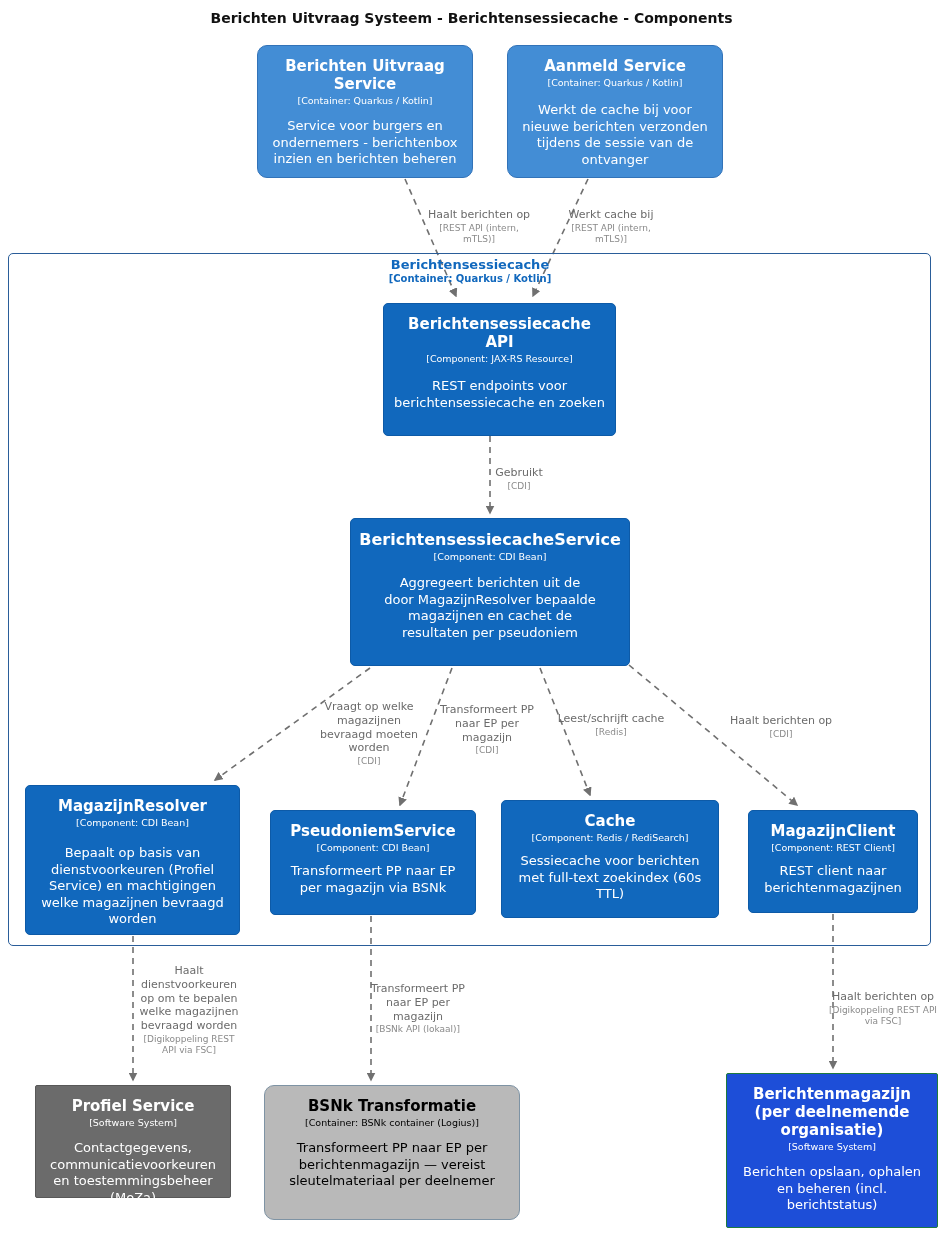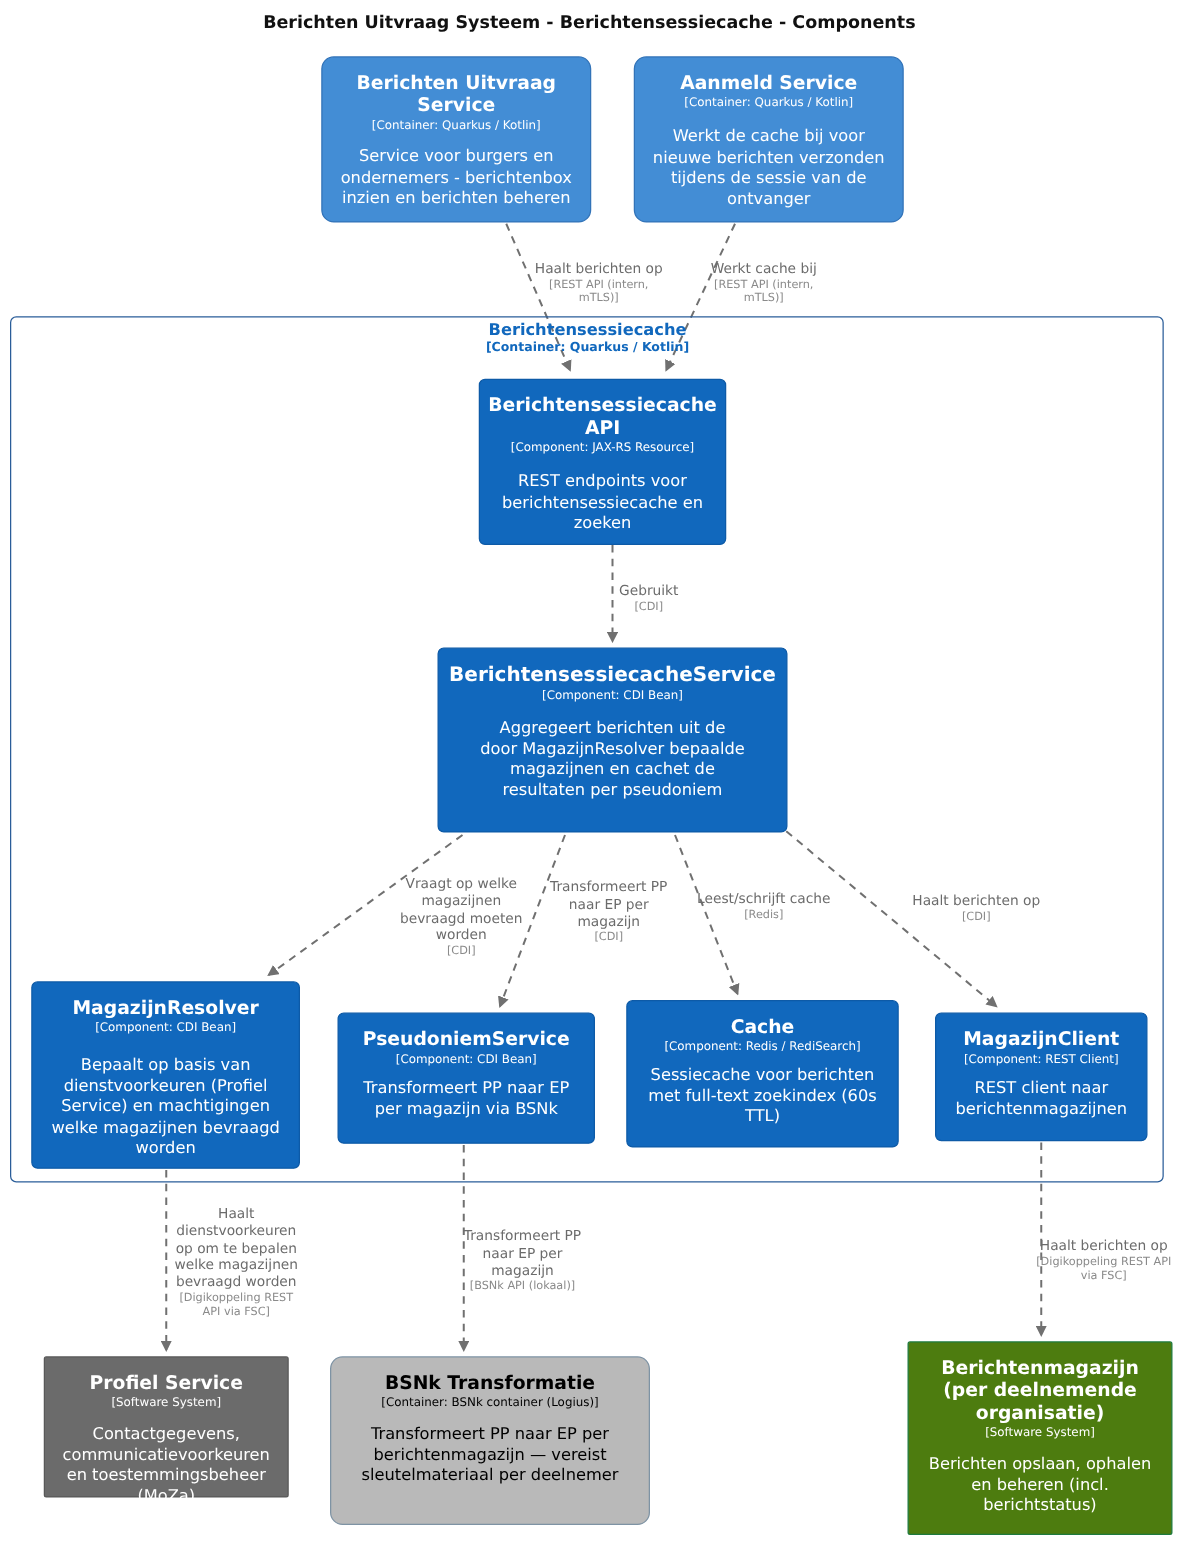--- a/index.html
+++ b/index.html
@@ -23,21 +23,21 @@
   .bl-meta{font-size:10px;line-height:1.2;}
   .node{
     position:absolute;box-sizing:border-box;color:#ffffff;text-align:center;
     display:flex;flex-direction:column;align-items:center;justify-content:flex-start;
     padding:11px 8px 8px 8px;
   }
   .container-node{background:#438dd5;border:1px solid #3273b8;border-radius:10px;}
   .component-node{background:#1168bd;border:1px solid #0d5aa7;border-radius:5px;}
   .external-node{background:#6b6b6b;border:1px solid #585858;border-radius:2px;}
   .neutral-node{background:#b9b9b9;border:1px solid #7e93a4;border-radius:10px;color:#000000;}
-  .green-node{background:#4d7c0f;border:1px solid #1e7a3e;border-radius:2px;}
+  .green-node{background:#1d4ed8;border:1px solid #1e7a3e;border-radius:2px;}
   .node-title{font-weight:bold;font-size:15px;line-height:1.2;}
   .node-meta{font-size:9.5px;margin-top:2px;}
   .node-desc{font-size:13px;line-height:1.27;margin-top:14px;}
   .edge-label{position:absolute;text-align:center;color:#6b6b6b;}
   .edge-main{font-size:11px;line-height:1.25;}
   .edge-tech{font-size:9px;line-height:1.25;color:#8a8a8a;margin-top:1px;}
   #edges{position:absolute;left:0;top:0;pointer-events:none;}
 </style>
 </head>
 <body>
@@ -77,21 +77,21 @@
     <div class="node-meta">[Container: Quarkus / Kotlin]</div>
     <div class="node-desc" style="margin-top:12px;">Service voor burgers en ondernemers - berichtenbox inzien en berichten beheren</div>
   </div>
 
   <div class="node container-node" style="left:507px;top:45px;width:216px;height:133px;">
     <div class="node-title">Aanmeld Service</div>
     <div class="node-meta">[Container: Quarkus / Kotlin]</div>
     <div class="node-desc">Werkt de cache bij voor nieuwe berichten verzonden tijdens de sessie van de ontvanger</div>
   </div>
 
-  <div class="node component-node" style="left:383px;top:303px;width:198px;height:133px;">
+  <div class="node component-node" style="left:383px;top:303px;width:233px;height:133px;">
     <div class="node-title">Berichtensessiecache API</div>
     <div class="node-meta">[Component: JAX-RS Resource]</div>
     <div class="node-desc" style="">REST endpoints voor berichtensessiecache en zoeken</div>
   </div>
 
   <div class="node component-node" style="left:350px;top:518px;width:280px;height:148px;">
     <div class="node-title" style="font-size:16px;">BerichtensessiecacheService</div>
     <div class="node-meta">[Component: CDI Bean]</div>
     <div class="node-desc" style="max-width:212px;margin-top:13px;">Aggregeert berichten uit de door MagazijnResolver bepaalde magazijnen en cachet de resultaten per pseudoniem</div>
   </div>

